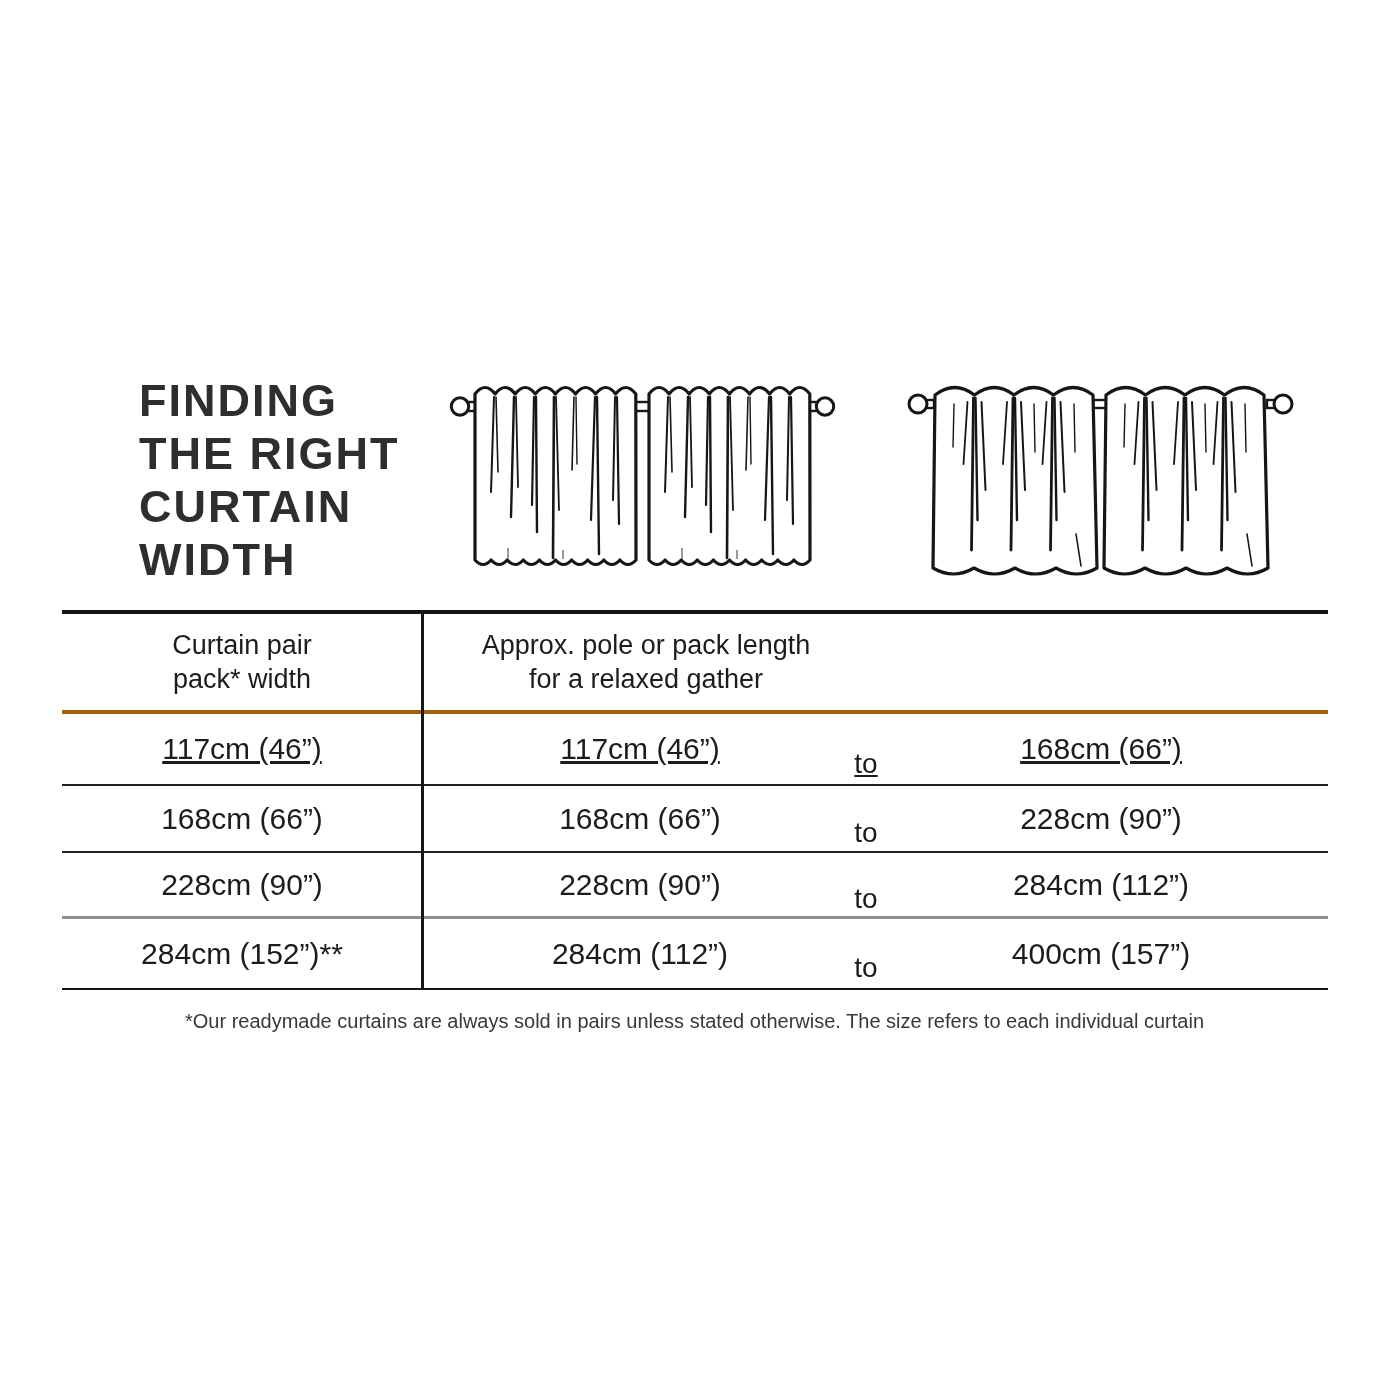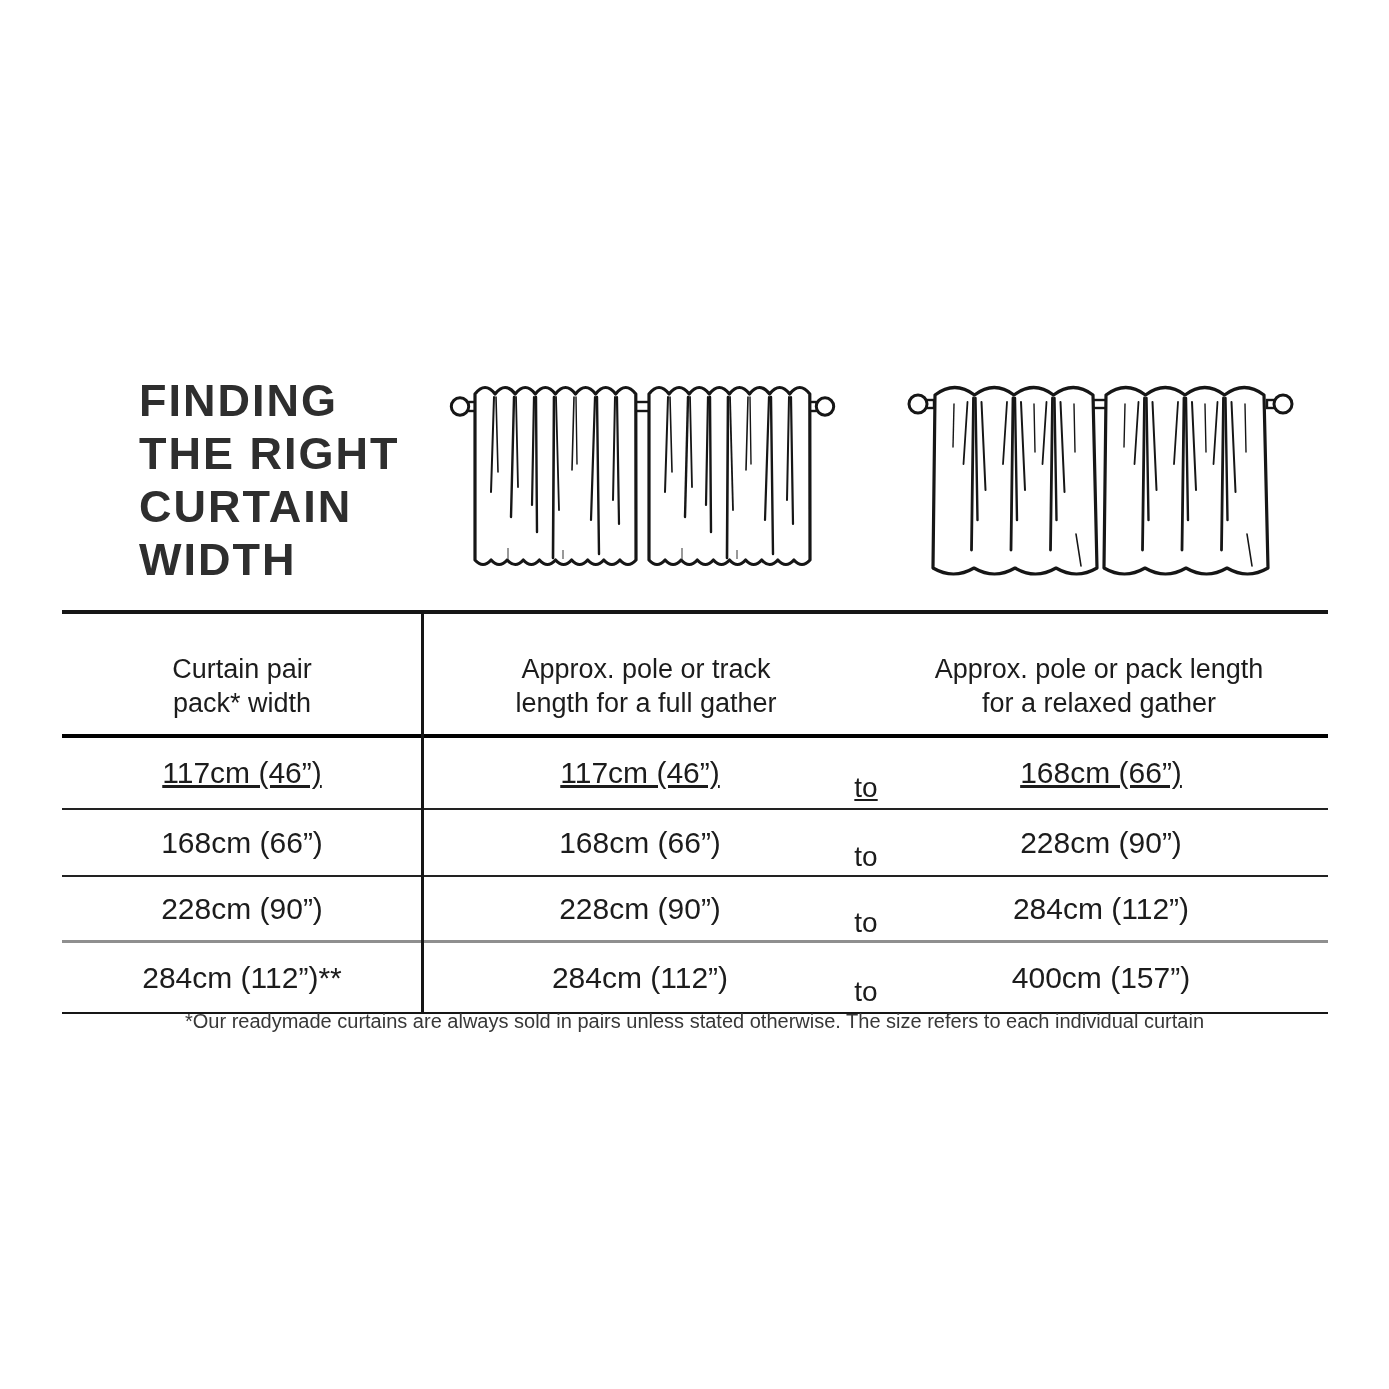--- a/index.html
+++ b/index.html
@@ -18,22 +18,21 @@
   
   .size-table{
     position:absolute;left:62px;top:610px;width:1266px;
     border-top:4px solid #161616;border-bottom:2px solid #161616;
   }
   .size-table .divider{
     position:absolute;left:359px;top:0;bottom:0;width:2.5px;background:#161616;
   }
   .thead{
     display:grid;grid-template-columns:360px 448px 458px;height:96px;
-    border-bottom:4px solid #000000;
-    margin-top:24px;
+    border-bottom:4px solid #a16207;
   }
   .thead .cell{
     display:flex;flex-direction:column;align-items:center;justify-content:center;
     font-size:27px;line-height:34px;text-align:center;color:#1c1c1c;white-space:nowrap;
   }
   .trow{display:grid;grid-template-columns:360px 436px 16px 454px;}
   .trow .cell{
     display:flex;align-items:center;justify-content:center;
     font-size:30px;color:#1c1c1c;white-space:nowrap;overflow:visible;
   }
@@ -141,24 +140,20 @@
 
   <div class="size-table">
     <div class="divider"></div>
 
     <div class="thead">
       <div class="cell">
         <span>Curtain pair</span>
         <span>pack* width</span>
       </div>
       <div class="cell">
-        <span>Approx. pole or track</span>
-        <span>length for a full gather</span>
-      </div>
-      <div class="cell">
         <span>Approx. pole or pack length</span>
         <span>for a relaxed gather</span>
       </div>
     </div>
 
     <div class="trow r1">
       <div class="cell">117cm (46”)</div>
       <div class="cell">117cm (46”)</div>
       <div class="cell to-cell">to</div>
       <div class="cell">168cm (66”)</div>
@@ -172,21 +167,21 @@
     </div>
 
     <div class="trow r3">
       <div class="cell">228cm (90”)</div>
       <div class="cell">228cm (90”)</div>
       <div class="cell to-cell">to</div>
       <div class="cell">284cm (112”)</div>
     </div>
 
     <div class="trow r4">
-      <div class="cell">284cm (112”)**</div>
+      <div class="cell">284cm (152”)**</div>
       <div class="cell">284cm (112”)</div>
       <div class="cell to-cell">to</div>
       <div class="cell">400cm (157”)</div>
     </div>
   </div>
 
   <div class="footnote">
     <div>*Our readymade curtains are always sold in pairs unless stated otherwise. The size refers to each individual curtain</div>
   </div>
 

